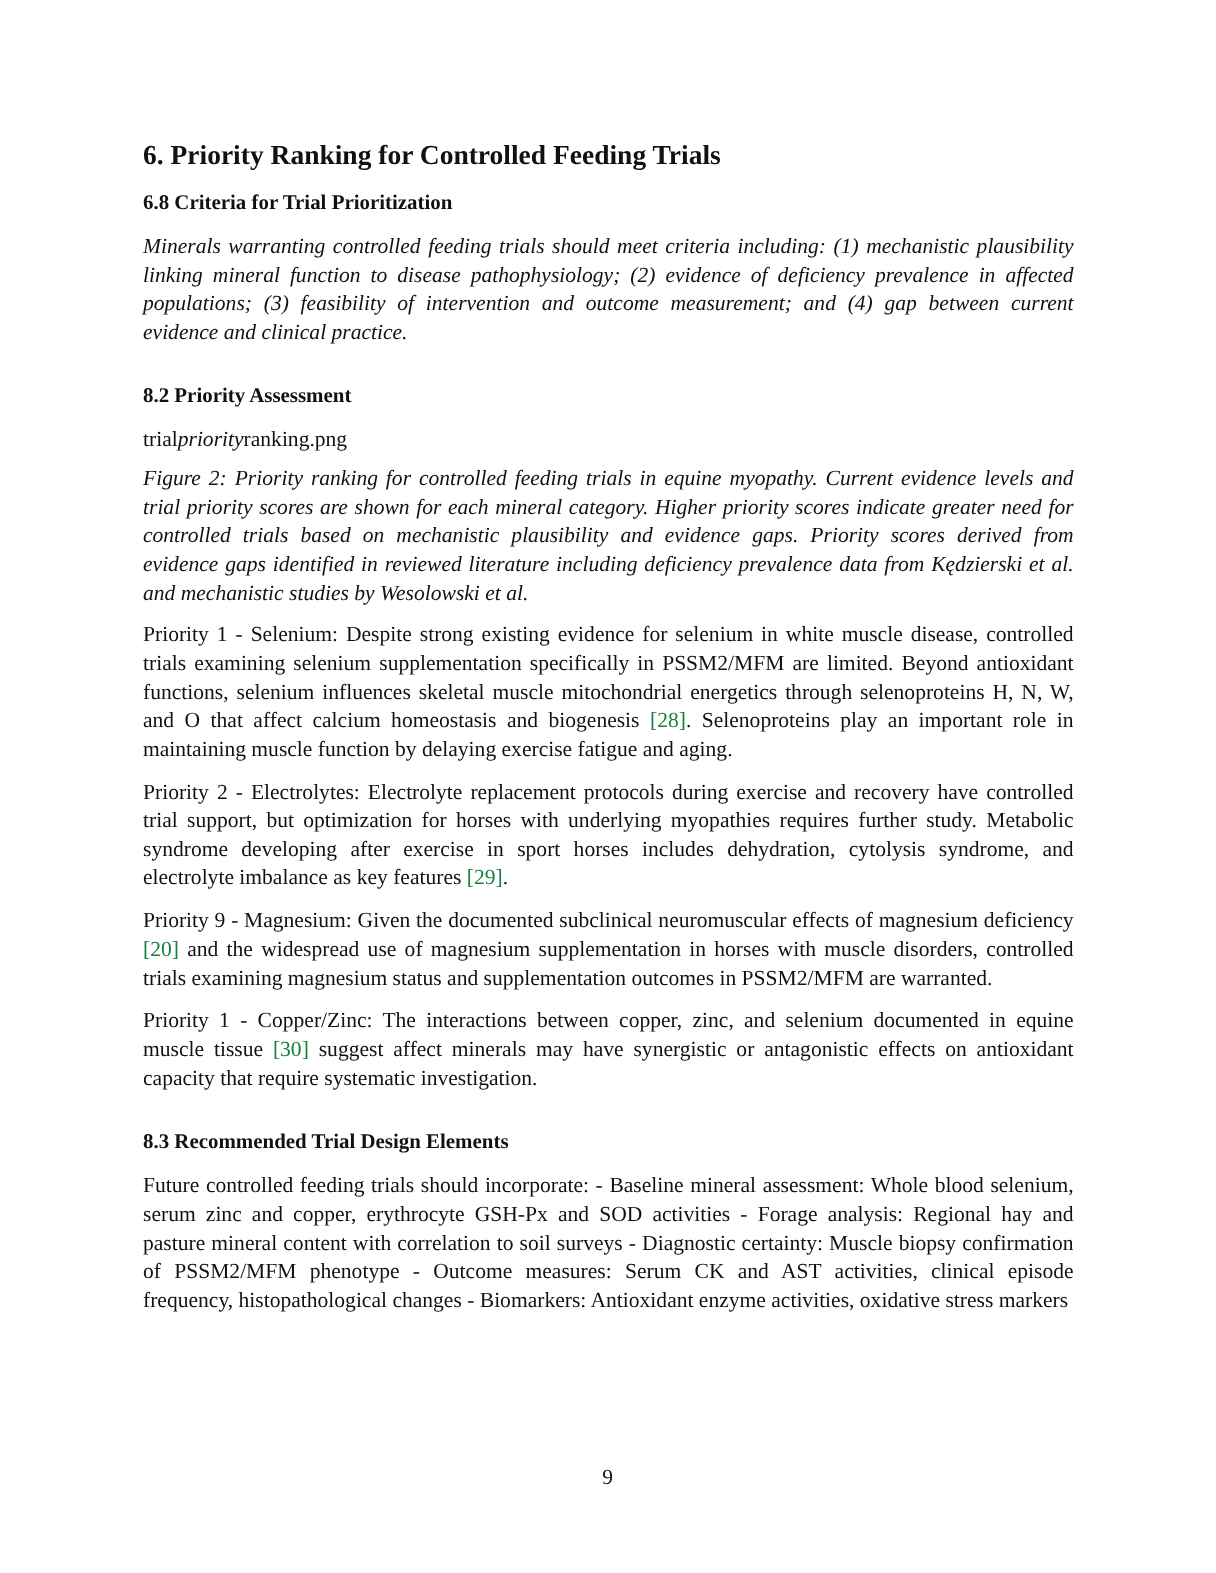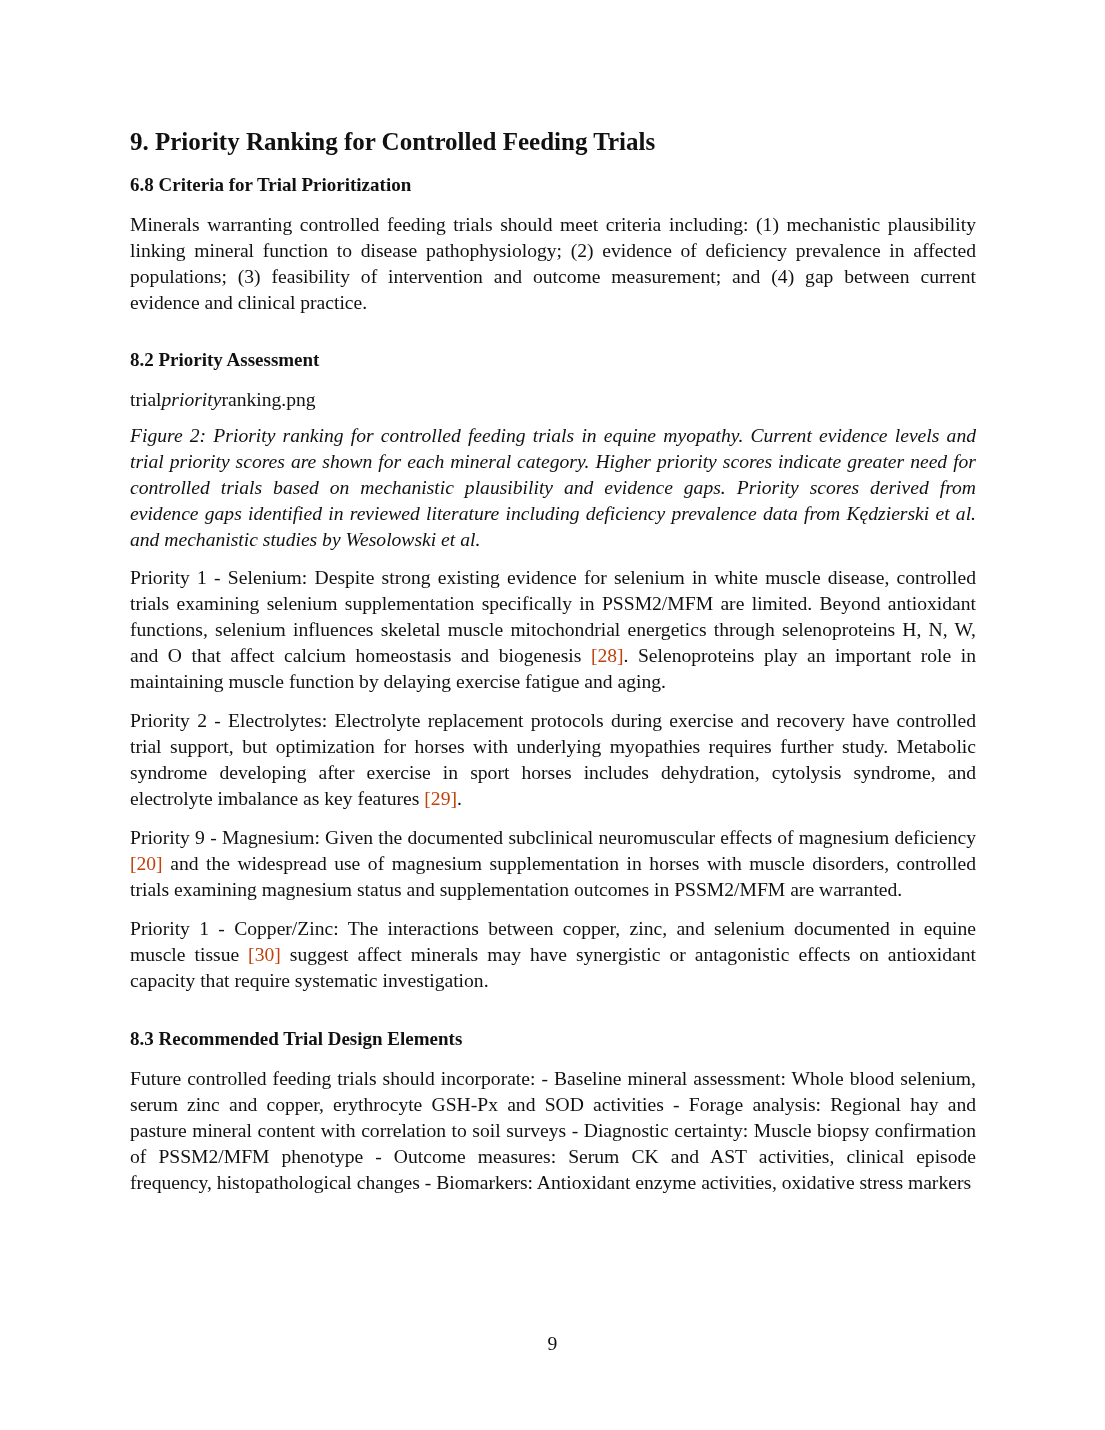--- a/index.html
+++ b/index.html
@@ -15,39 +15,39 @@
     font-size: 25px; font-weight: bold; margin: 0 0 12px 0; line-height: 36px;
   }
   h2 {
     font-size: 19px; font-weight: bold; margin: 0; line-height: 26px;
   }
   p {
     font-size: 19.6px; line-height: 26px; margin: 0; text-align: justify;
     hyphens: manual;
   }
   .sec81 { margin-bottom: 14px; }
-  .para81 { margin-bottom: 31px; }
+  .para81 { margin-bottom: 31px; font-style: italic; }
   .sec82 { margin-bottom: 14px; }
   .filename { margin-bottom: 10px; }
   .caption { font-style: italic; margin-bottom: 12px; }
   .prio { margin-bottom: 13px; }
   .prio.last { margin-bottom: 32px; }
   .sec83 { margin-bottom: 14px; }
-  .cite { color: #c2410c; text-decoration: none; }
+  .cite { color: #15803d; text-decoration: none; }
   b { font-weight: normal; }
   .pagenum {
     position: absolute; top: 1333px; left: 0; width: 1105px; text-align: center;
     font-size: 19.6px;
   }
 </style>
 </head>
 <body>
 
 <div class="page">
-  <h1>9. Priority Ranking for Controlled Feeding Trials</h1>
+  <h1>6. Priority Ranking for Controlled Feeding Trials</h1>
 
   <h2 class="sec81">6.8 Criteria for Trial Prioritization</h2>
   <p class="para81">Minerals warranting controlled feeding trials should meet criteria including: (1) mech­anistic plausibility linking mineral function to disease pathophysiology; (2) evidence of deficiency prevalence in affected populations; (3) feasibility of intervention and outcome measurement; and (4) gap between current evidence and clinical practice.</p>
 
   <h2 class="sec82">8.2 Priority Assessment</h2>
   <p class="filename"><span>trial</span><i>priority</i><span>ranking.png</span></p>
   <p class="caption">Figure 2: Priority ranking for controlled feeding trials in equine myopathy. Current evidence levels and trial priority scores are shown for each mineral category. Higher priority scores indicate greater need for controlled trials based on mechanistic plausibility and evidence gaps. Priority scores de­rived from evidence gaps identified in reviewed literature including deficiency prevalence data from Kędzierski et al. and mechanistic studies by Wesolowski et al.</p>
 
   <p class="prio"><b>Priority 1 - Selenium:</b><span> Despite strong existing evidence for selenium in white muscle dis­ease, controlled trials examining selenium supplementation specifically in PSSM2/MFM are limited. Beyond antioxidant functions, selenium influences skeletal muscle mitochon­drial energetics through selenoproteins H, N, W, and O that affect calcium homeostasis and biogenesis </span><a class="cite">[28]</a><span>. Selenoproteins play an important role in maintaining muscle func­tion by delaying exercise fatigue and aging.</span></p>
 

